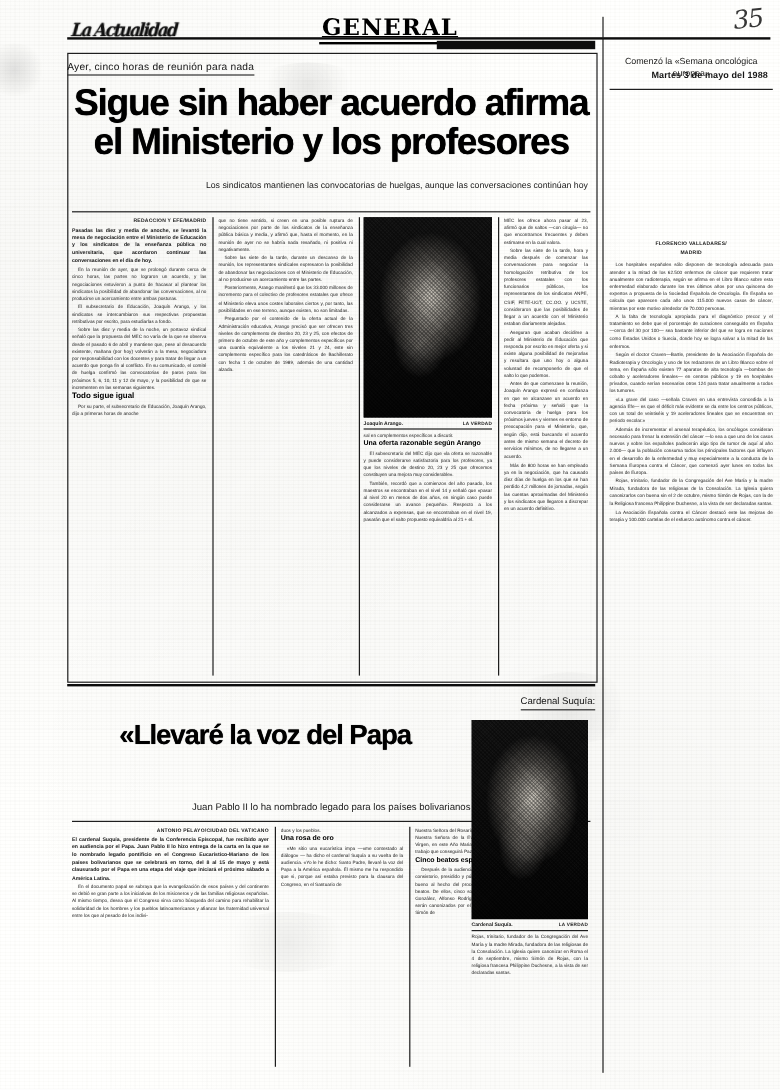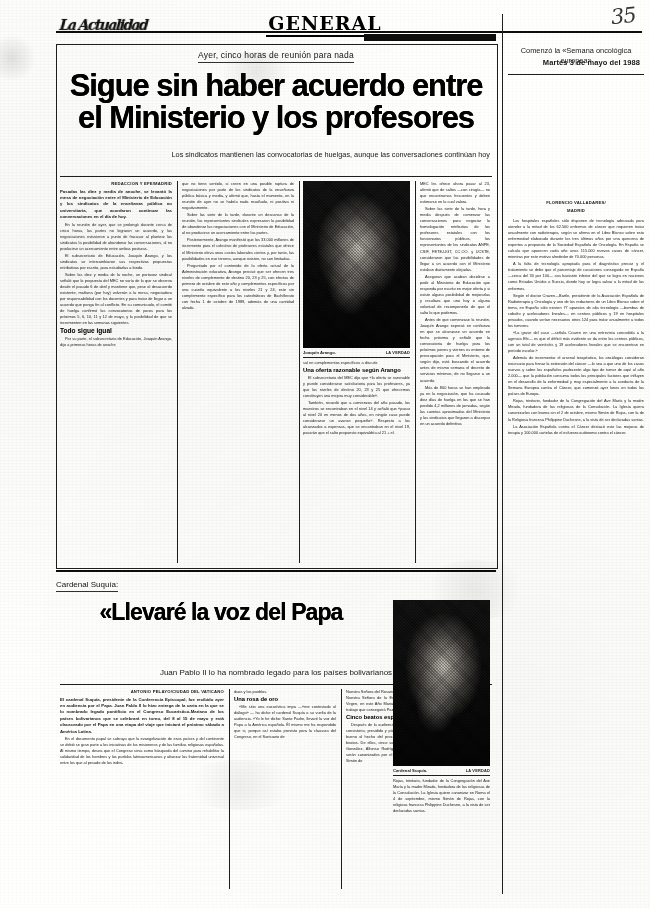--- a/index.html
+++ b/index.html
@@ -97,21 +97,21 @@
     margin:4px 0 2px 0;text-indent:0 !important;color:#000;
   }
   .subhead.sm{font-size:5.8px;}
 
   
   .a1-box{
     position:absolute;left:56px;top:44px;width:440px;height:523px;
     border:1px solid #222;
   }
   .kicker{
-    position:absolute;left:0;right:0;text-align:center;
+    position:absolute;left:0;right:0;
     font-size:8.5px;color:#181818;letter-spacing:.2px;
   }
   .kicker .ul{display:inline-block;border-bottom:1px solid #333;padding-bottom:2px;}
   .head1{
     position:absolute;left:0;right:0;text-align:center;
     font-family:"Liberation Sans", sans-serif;font-weight:bold;
     font-size:31px;line-height:1.04;letter-spacing:-1.1px;color:#000;
     text-shadow:0 0 .6px rgba(0,0,0,.85);
   }
   .deck{
@@ -149,21 +149,21 @@
     font-size:7.4px;line-height:1.3;color:#1c1c1c;
   }
   .head3{
     position:absolute;left:506px;width:140px;text-align:center;
     font-weight:bold;font-size:17.5px;line-height:1.12;letter-spacing:-.6px;color:#000;
     text-shadow:0 0 .5px rgba(0,0,0,.8);
   }
 
   
   .kicker2{
-    position:absolute;left:56px;width:440px;text-align:left;
+    position:absolute;left:56px;width:440px;text-align:right;
     font-size:8px;color:#181818;
   }
   .kicker2 .ul{display:inline-block;border-bottom:1px solid #333;padding-bottom:2px;}
   .head2{
     position:absolute;left:56px;width:330px;text-align:center;
     font-weight:bold;font-size:23px;line-height:1.08;letter-spacing:-.9px;color:#000;
     text-shadow:0 0 .6px rgba(0,0,0,.85);
   }
   .deck2{
     position:absolute;left:56px;width:440px;text-align:center;
@@ -185,21 +185,21 @@
   <div class="rule-top"></div>
   <div class="black-bar"></div>
 
   <div class="a1-box"></div>
 
   <div class="kicker" style="left:56px;width:440px;top:50px;">
     <span class="ul">Ayer, cinco horas de reunión para nada</span>
   </div>
 
   <div class="head1" style="left:58px;width:436px;top:70px;">
-    <div>Sigue sin haber acuerdo entre</div>
+    <div>Sigue sin haber acuerdo afirma</div>
     <div>el Ministerio y los profesores</div>
   </div>
 
   <div class="deck" style="left:62px;width:428px;top:150px;">Los sindicatos mantienen las convocatorias de huelgas, aunque las conversaciones continúan hoy</div>
 
   <div class="hrule" style="left:60px;width:432px;top:176px;"></div>
 
   <div class="col" style="left:60px;top:181px;width:112px;height:382px;">
     <p class="byline">REDACCION Y EFE/MADRID</p>
     <p class="lead noind">Pasadas las diez y media de anoche, se levantó la mesa de negociación entre el Ministerio de Educación y los sindicatos de la enseñanza pública no universitaria, que acordaron continuar las conversaciones en el día de hoy.</p>

